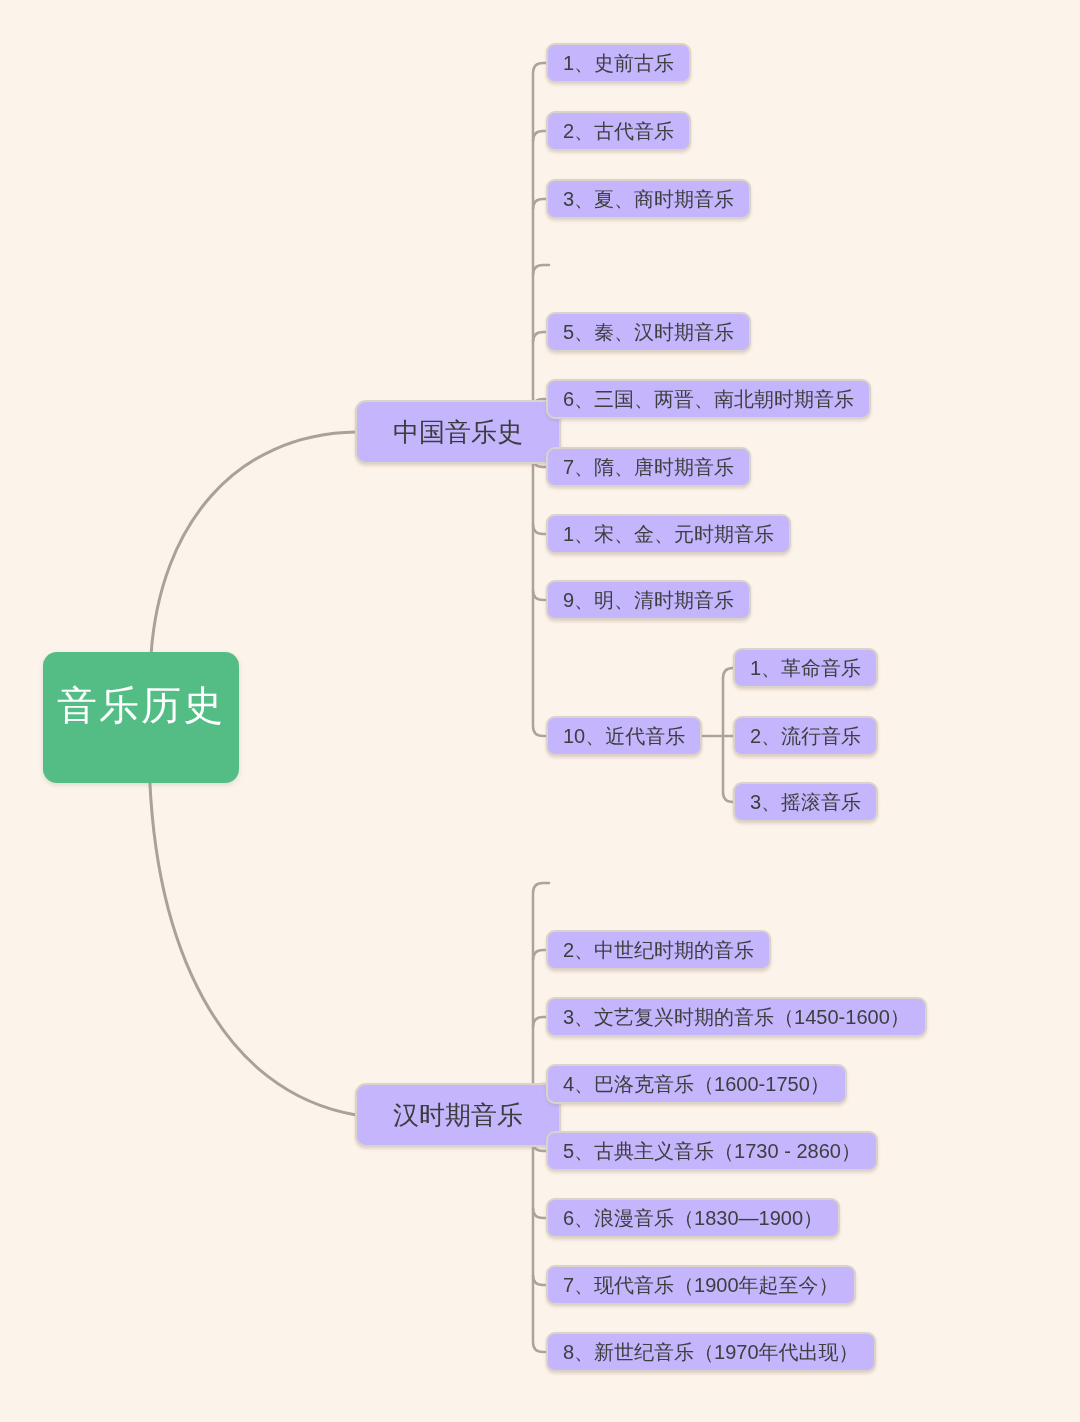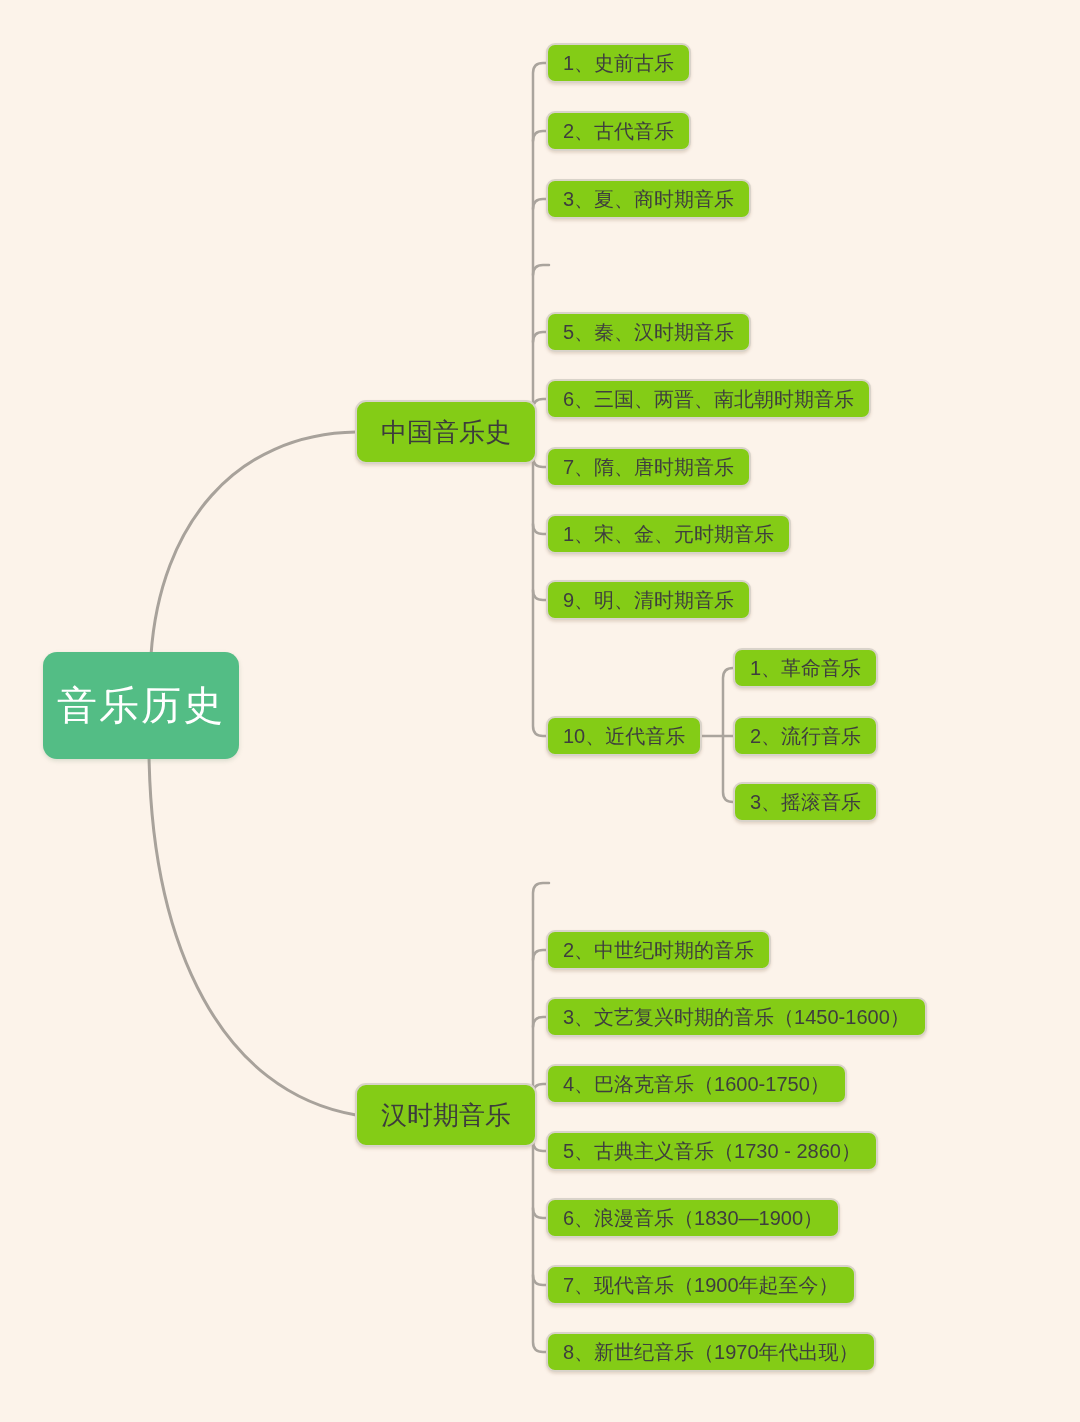--- a/index.html
+++ b/index.html
@@ -5,33 +5,33 @@
   html,body{margin:0;padding:0;}
   body{
     width:1080px;height:1422px;position:relative;overflow:hidden;
     background:#fcf3ea;
     font-family:"Liberation Sans","DejaVu Sans",sans-serif;
   }
   #canvas{position:absolute;left:0;top:0;width:1080px;height:1422px;}
   svg.lines{position:absolute;left:0;top:0;z-index:1;}
   .node{
     position:absolute;z-index:2;box-sizing:border-box;
-    background:#84cc16;border:2px solid #d9d3ca;border-radius:9px;
+    background:#c4b5fd;border:2px solid #d9d3ca;border-radius:9px;
     color:#3e3e3e;white-space:nowrap;
     box-shadow:0 2px 3px rgba(175,150,125,0.30);
   }
   .node.child{
     height:40px;line-height:36px;font-size:20px;padding:0 15px;
   }
   .node.branch{
-    height:64px;line-height:60px;font-size:26px;padding:0 24px;
+    height:64px;line-height:60px;font-size:26px;padding:0 36px;
     border-radius:11px;color:#3c3c3c;
   }
   .node.root{
-    left:43px;top:652px;width:196px;height:107px;
+    left:43px;top:652px;width:196px;height:131px;
     background:#53bd85;border:none;border-radius:14px;
     color:#ffffff;font-size:40px;line-height:106px;text-align:center;
     letter-spacing:2px;box-shadow:0 2px 4px rgba(120,150,120,0.25);
   }
 </style>
 </head>
 <body>
 
 <div id="canvas">
 

